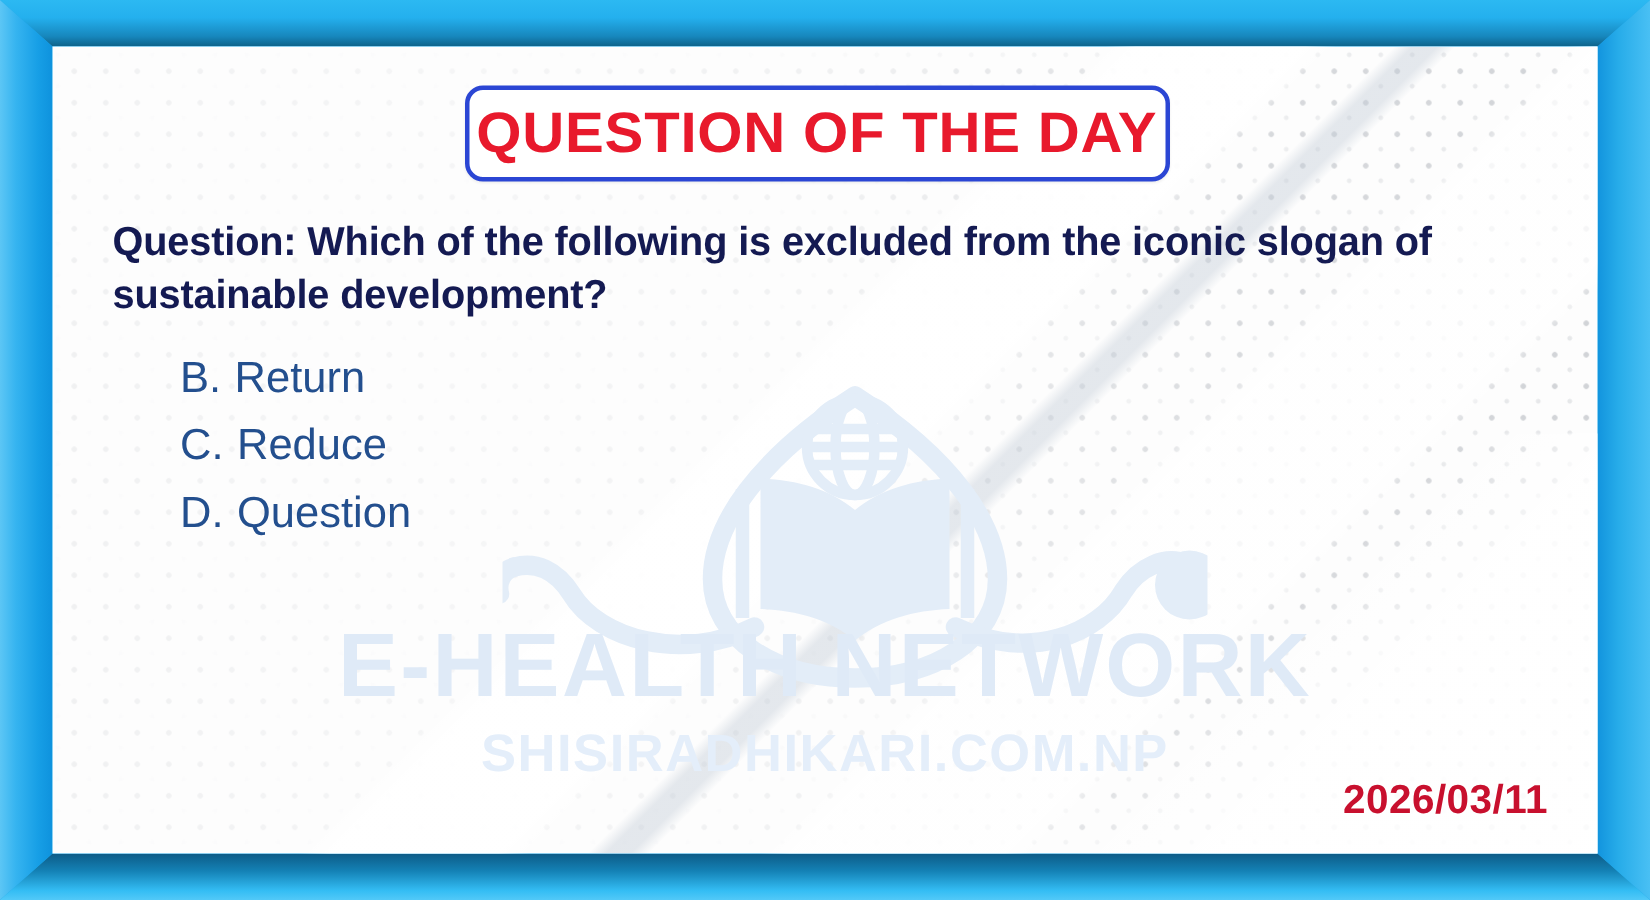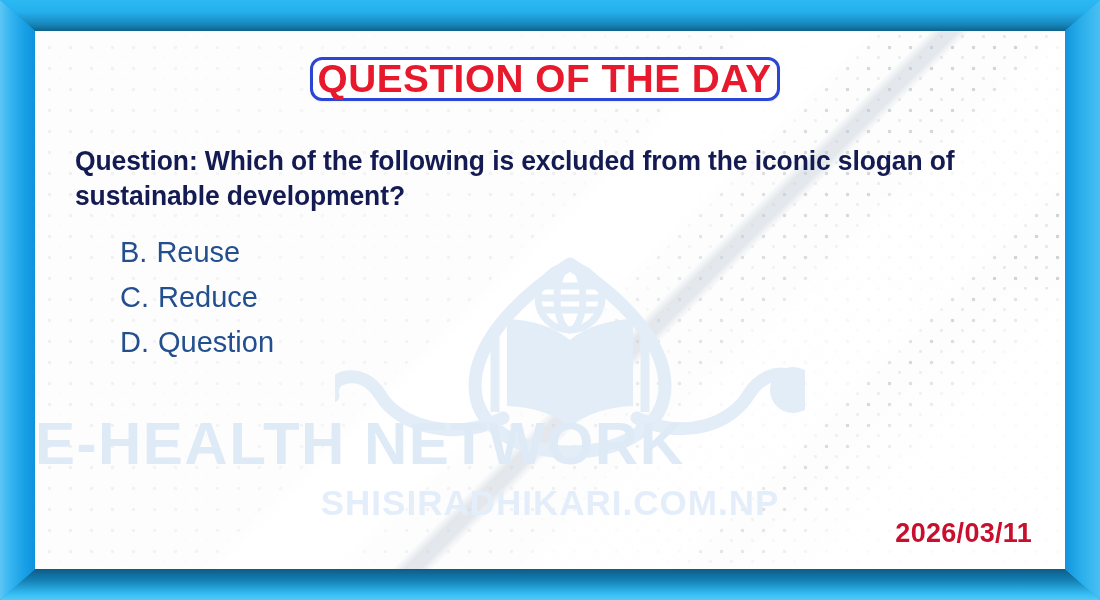--- a/index.html
+++ b/index.html
@@ -92,38 +92,39 @@
     position:absolute;
     left:300px; top:215px;
     width:470px; height:220px;
     opacity:1;
   }
   #wm-logo svg { width:100%; height:100%; display:block; }
 
   #wm-brand {
     position:absolute;
     left:0; right:0; top:378px;
+    text-align:center;
     font-size:60px; font-weight:700; letter-spacing:1.5px;
     color:#dfeaf7;
     white-space:nowrap;
   }
   #wm-url {
     position:absolute;
     left:0; right:0; top:452px;
     text-align:center;
     font-size:35px; font-weight:700; letter-spacing:1px;
     color:#e4eefa;
     white-space:nowrap;
   }
 
   
   #title-box {
     position:absolute;
     left:275px; top:26px;
-    width:470px; height:44px;
+    width:470px; height:64px;
     background:#ffffff;
     border:3px solid #2b46d4;
     border-radius:12px;
     display:flex; align-items:center; justify-content:center;
     box-shadow:0 1px 2px rgba(0,0,0,.07);
   }
   #title-text {
     color:#e8192c;
     font-family:"Liberation Sans", sans-serif;
     font-size:38px;
@@ -227,21 +228,21 @@
     <div id="wm-url">SHISIRADHIKARI.COM.NP</div>
 
     <div id="title-box">
       <span id="title-text">QUESTION OF THE DAY</span>
     </div>
 
     <div id="question">Question: Which of the following is excluded from the iconic slogan of sustainable development?</div>
 
     <ul id="options">
       <li class="option">
-        <span class="opt-letter">B.</span><span>Reuse</span>
+        <span class="opt-letter">B.</span><span>Return</span>
       </li>
       <li class="option">
         <span class="opt-letter">C.</span><span>Reduce</span>
       </li>
       <li class="option">
         <span class="opt-letter">D.</span><span>Question</span>
       </li>
     </ul>
 
     <div id="date">2026/03/11</div>

